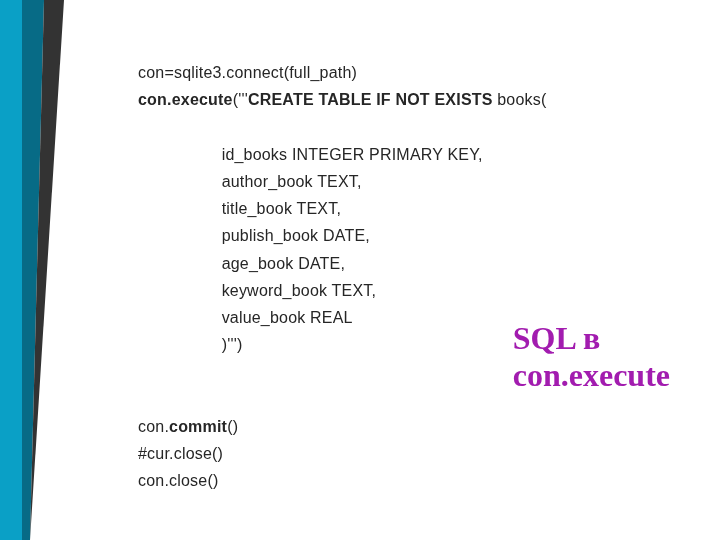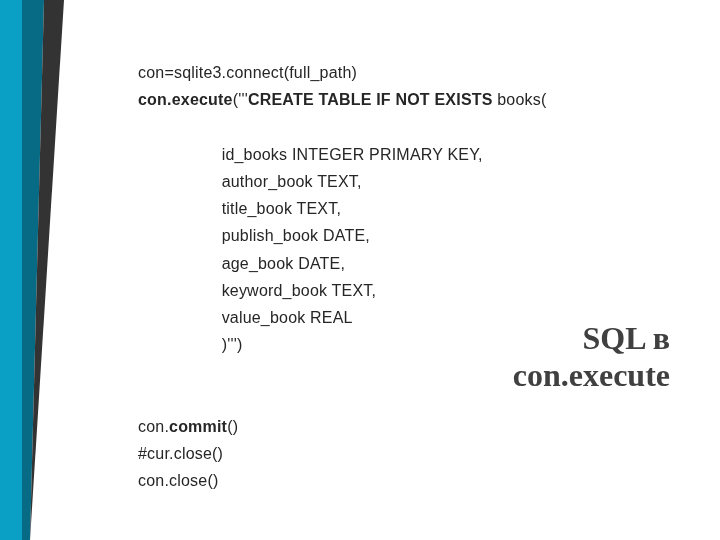--- a/index.html
+++ b/index.html
@@ -33,26 +33,26 @@
     line-height: 1.7;
     letter-spacing: 0.2px;
     color: #262626;
     white-space: pre;
   }
   .bold { font-weight: 700; }
   .heading {
     position: absolute;
     right: 50px;
     bottom: 80px;
-    text-align: right;
+    text-align: left;
     font-family: Georgia, "Times New Roman", serif;
     font-weight: 700;
     font-size: 32px;
     line-height: 1.15;
-    color: #404040;
+    color: #a21caf;
   }
 </style>
 </head>
 <body>
 
 <div class="slide">
 
   <svg class="edge" width="64" height="540" viewBox="0 0 64 540">
     <polygon points="0,0 22,0 22,540 0,540" fill="#0aa0c6"></polygon>
     <polygon points="22,0 44,0 30,540 22,540" fill="#076b86"></polygon>

